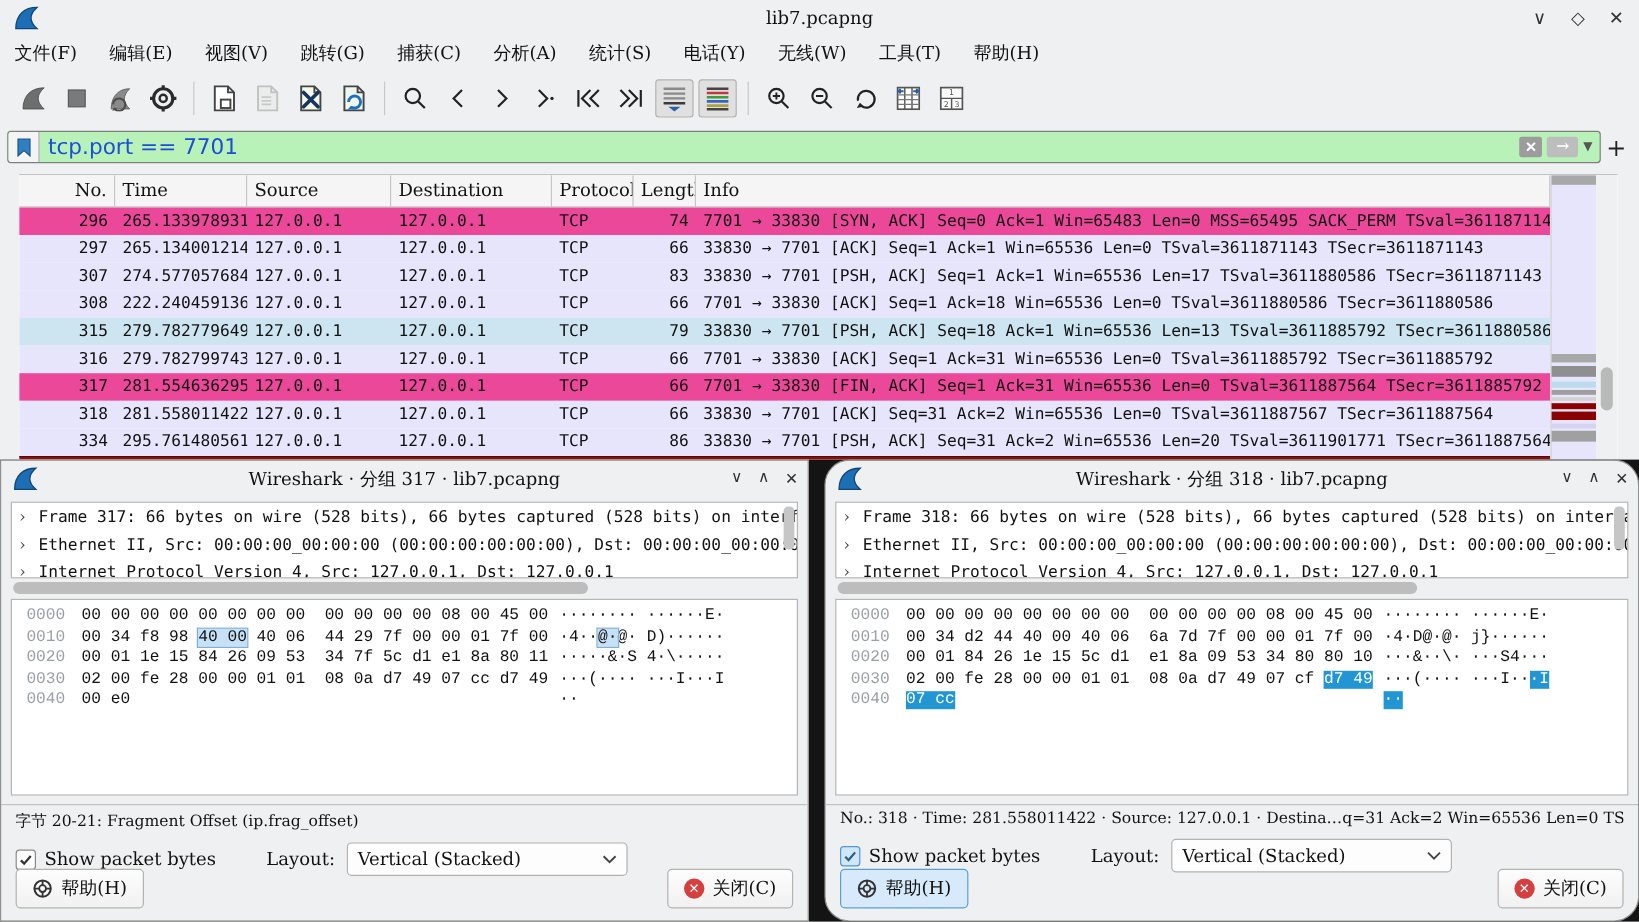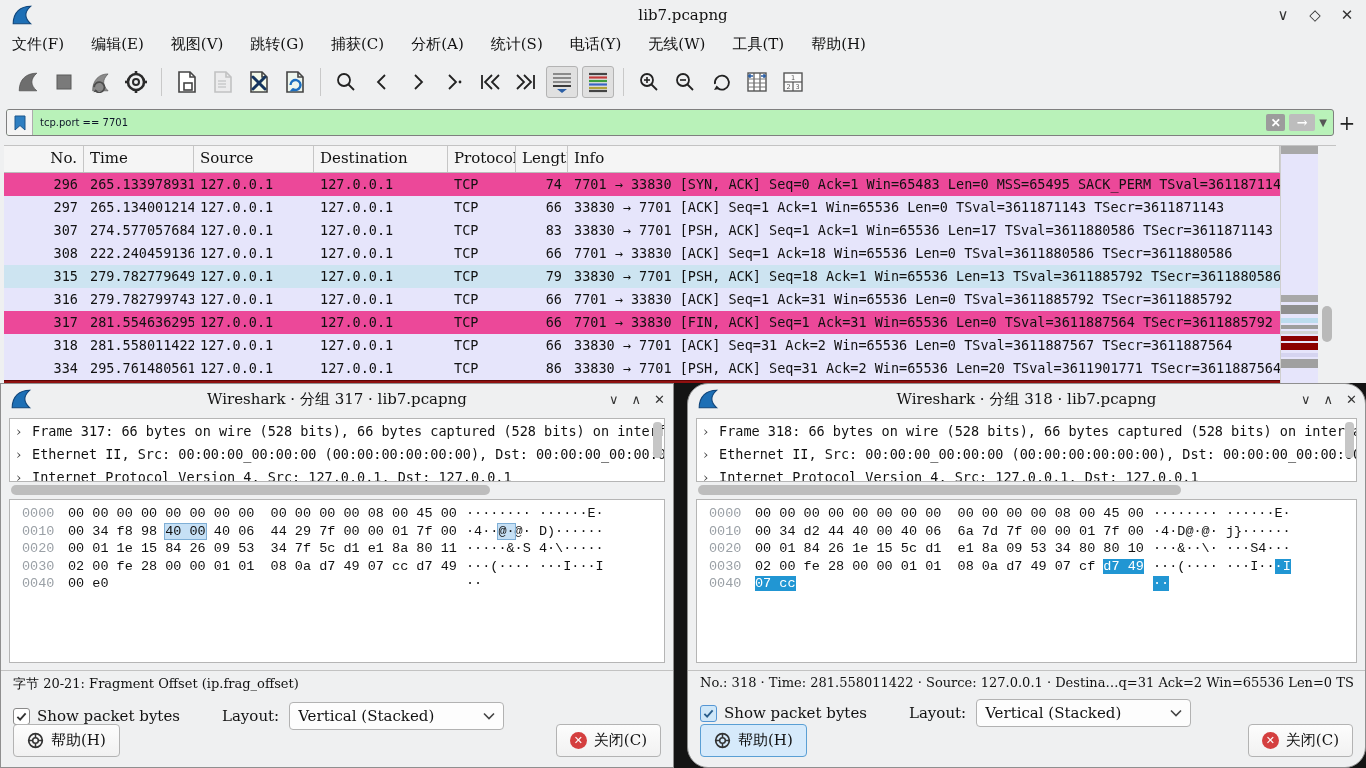--- a/index.html
+++ b/index.html
@@ -22,29 +22,29 @@
   .toolbar { height:46px; display:flex; align-items:center; padding:0 10px; }
   .tbtn { width:32px; height:32px; display:flex; align-items:center; justify-content:center; margin:0 2px; }
   .tbtn.pressed { background:#e0e0e0; border:1px solid #b3b3b3; border-radius:3px; }
   .tsep { width:1px; height:28px; background:#c9c9c9; margin:0 7px; }
   svg { display:block; }
 
   
   .filterwrap { display:flex; align-items:center; padding:4px 6px 5px 6px; }
   .filterbar { flex:1; display:flex; align-items:center; height:27px; border:1px solid #7f7f7f; border-radius:3px; background:#b9f2b9; overflow:hidden; }
   .fb-bookmark { width:26px; height:25px; background:#f4f4f4; border-right:1px solid #adadad; display:flex; align-items:center; justify-content:center; }
-  .fb-text { flex:1; padding-left:7px; font-family:"DejaVu Sans", "Liberation Sans", sans-serif; font-size:10px; color:#0f172a; }
+  .fb-text { flex:1; padding-left:7px; font-family:"DejaVu Sans", "Liberation Sans", sans-serif; font-size:18px; color:#1d4ed8; }
   .fb-btn { display:flex; align-items:center; justify-content:center; border-radius:2px; margin-right:4px; font-weight:bold; color:#fff; }
   .fb-clear { width:19px; height:17px; background:#9c9c9c; font-size:12px; }
   .fb-apply { width:26px; height:17px; background:#bdbdbd; font-size:13px; }
   .fb-caret { color:#555; font-size:10px; margin-right:6px; }
   .fb-add { width:26px; text-align:center; font-size:20px; color:#222; }
 
   
-  .plist { position:absolute; top:145px; left:4px; width:1332px; height:238px; display:flex; background:#fff; border-top:1px solid #c3c3c3; overflow:hidden; }
+  .plist { position:absolute; top:145px; left:16px; width:1332px; height:238px; display:flex; background:#fff; border-top:1px solid #c3c3c3; overflow:hidden; }
   .pl-main { width:1310px; overflow:hidden; }
   .phead { display:flex; height:27px; background:#f5f5f5; border-bottom:1px solid #bcbcbc; font-size:15px; }
   .phc { padding:3px 6px; border-right:1px solid #c6c6c6; white-space:nowrap; overflow:hidden; }
   .prow { display:flex; height:23px; line-height:23px; font-family:"DejaVu Sans Mono", monospace; font-size:13.5px; white-space:nowrap; }
   .cell { padding:0 6px; overflow:hidden; white-space:pre; }
   .w-no{width:80px; text-align:right; flex:none;} .w-time{width:110px; flex:none;} .w-src{width:120px; flex:none;}
   .w-dst{width:134px; flex:none;} .w-proto{width:68px; flex:none;} .w-len{width:52px; text-align:right; flex:none;} .w-info{flex:1;}
   .c-lavender { background:#e6e5fb;justify-content:center; }
   .c-gray { background:#ec4899;align-items:flex-end; }
   .c-blue { background:#cde4f1; }
@@ -74,21 +74,21 @@
   .bt { white-space:pre; width:398px; flex:none; }
   .as { white-space:pre; }
   .h1 { background:#c6e0f5; outline:1px solid #7fafd6; }
   .h2 { background:#2196d3; color:#fff; }
   .dlg-sepline { border-top:1px solid #c2c2c2; margin-top:7px; }
   .dlg-status { margin:4px 12px 0 12px; font-size:13px; white-space:nowrap; overflow:hidden; }
   .dlg-controls { display:flex; align-items:center; margin:9px 12px 0 12px; font-size:15px; }
   .cbox { width:17px; height:17px; border:1px solid #8a8a8a; border-radius:3px; background:#fff; display:flex; align-items:center; justify-content:center; margin-right:7px; }
   .cbox.focus { background:#cfe7f8; border-color:#5596d4; }
   .layout-lbl { margin-left:42px; margin-right:10px; }
-  .select { width:215px; height:28px; border:1px solid #b2b2b2; border-radius:4px; background:#fdfdfd; display:flex; align-items:center; padding:0 8px; font-size:15px; }
+  .select { width:234px; height:28px; border:1px solid #b2b2b2; border-radius:4px; background:#fdfdfd; display:flex; align-items:center; padding:0 8px; font-size:15px; }
   .select .sv { flex:1; }
   .dlg-buttons { position:absolute; bottom:10px; left:12px; right:12px; display:flex; justify-content:space-between; }
   .btn { height:33px; display:flex; align-items:center; gap:7px; padding:0 13px; font-size:15px; border:1px solid #b3b3b3; border-radius:4px; background:linear-gradient(#fdfdfd,#f1f1f1); }
   .btn.focus { background:#d6eafb; border-color:#5a9fd4; }
   .icon-close-red { width:17px; height:17px; border-radius:50%; background:#d43f3f; color:#fff; font-size:11px; font-weight:bold; display:flex; align-items:center; justify-content:center; font-family:"DejaVu Sans", sans-serif; }
 </style>
 </head>
 <body>
 
 <div id="app">

